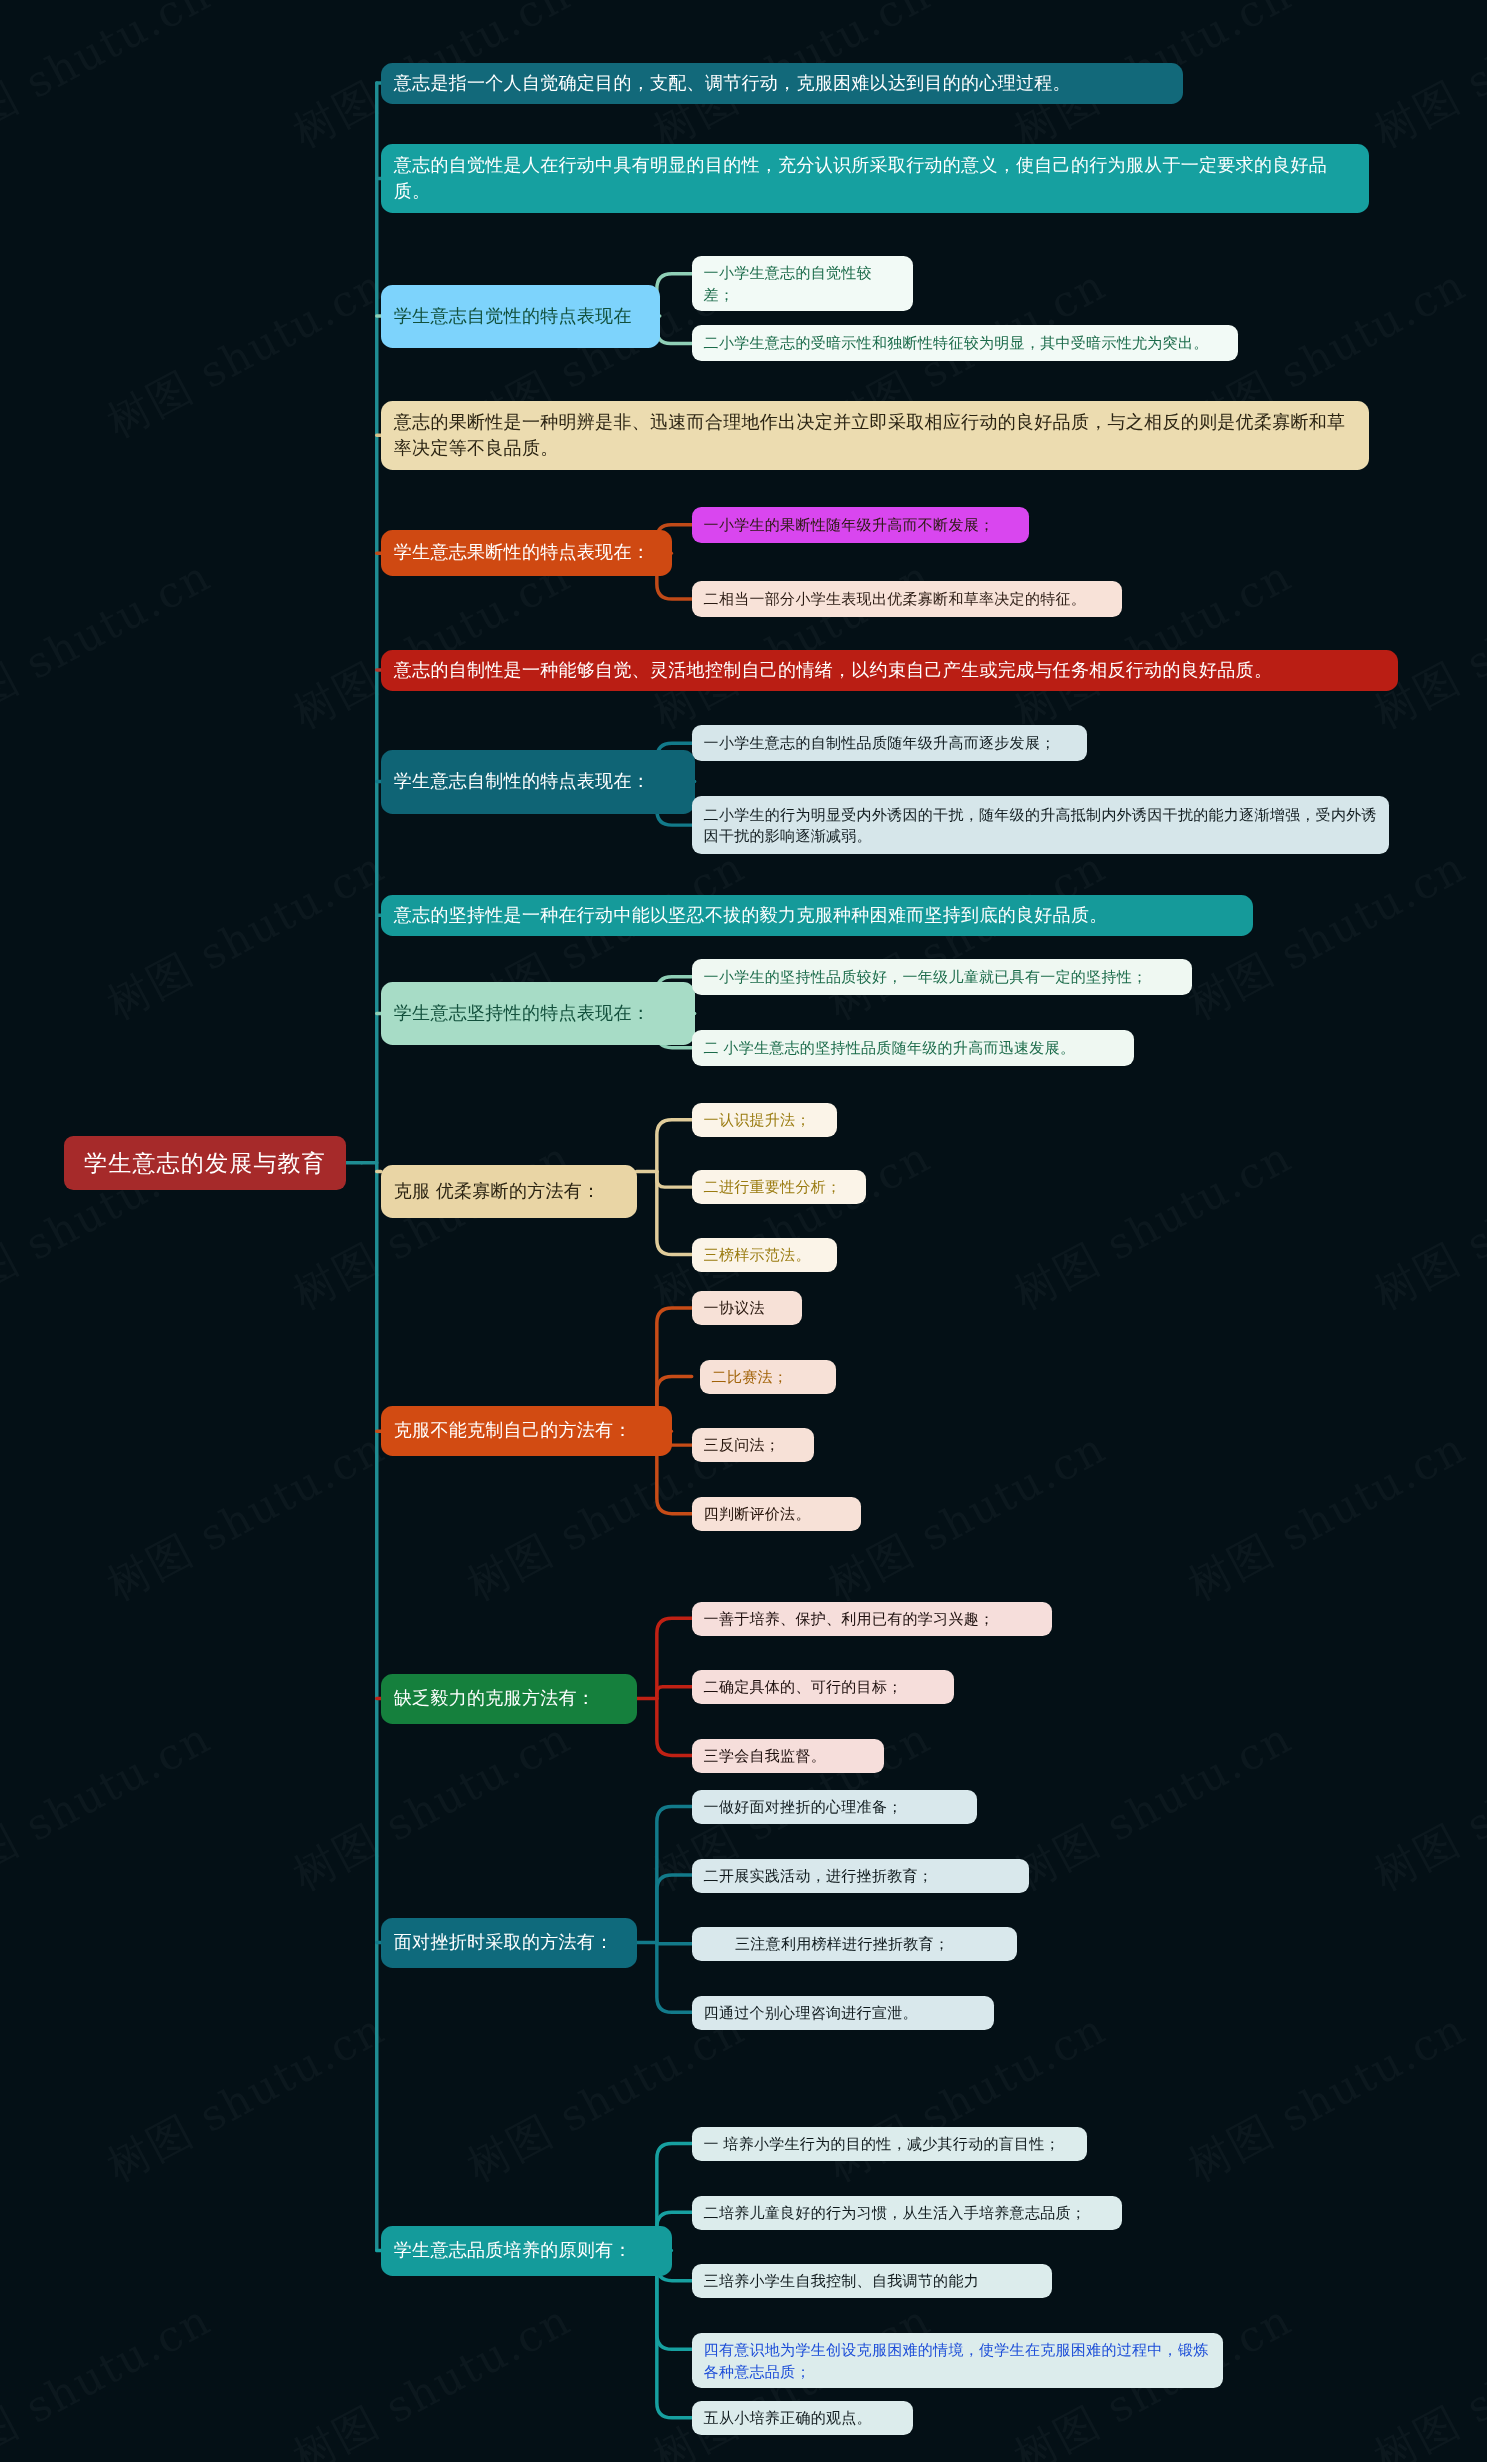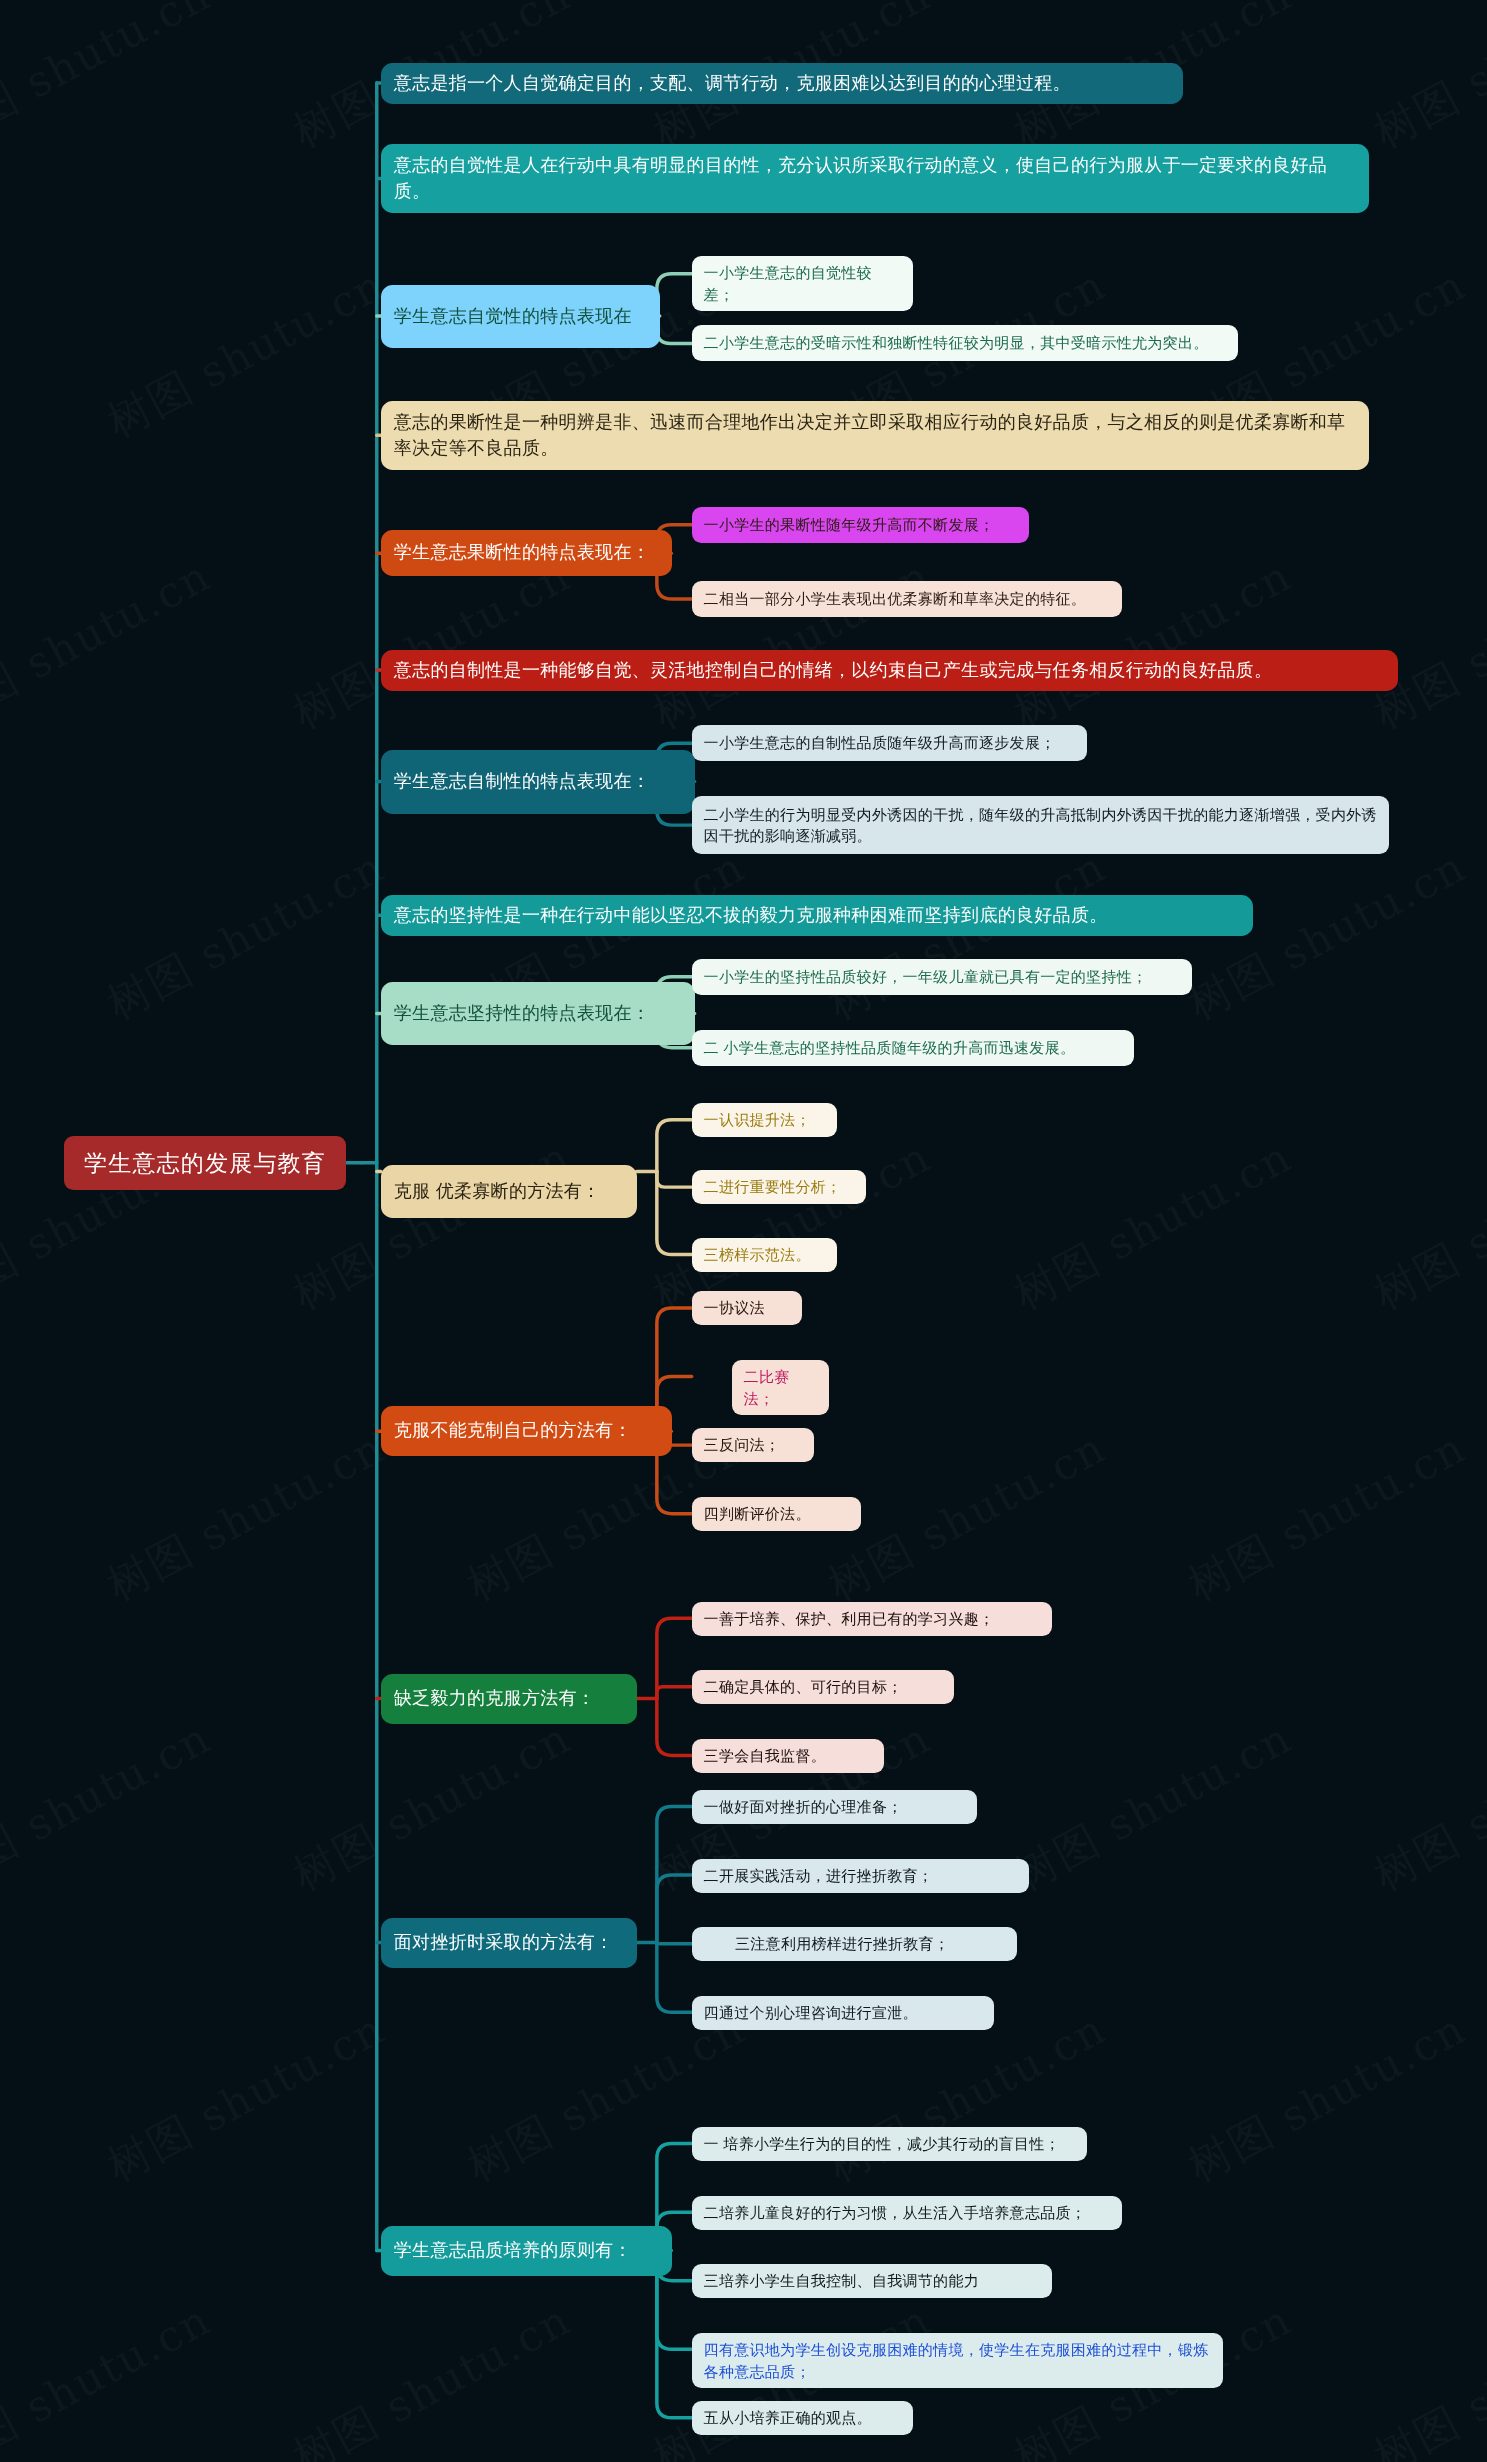--- a/index.html
+++ b/index.html
@@ -220,21 +220,21 @@
       </div>
       <div class="node lv2" style="left: 692px; top: 1238px; width: 145px; min-height: 34px; background: rgb(251, 244, 232); color: rgb(154, 123, 16);">
         <span>三榜样示范法。</span>
       </div>
       <div class="node lv1" style="left: 381px; top: 1406px; width: 291px; min-height: 50px; background: rgb(210, 75, 18); color: rgb(255, 255, 255);">
         <span>克服不能克制自己的方法有：</span>
       </div>
       <div class="node lv2" style="left: 692px; top: 1291px; width: 110px; min-height: 34px; background: rgb(247, 225, 215); color: rgb(35, 18, 9);">
         <span>一协议法</span>
       </div>
-      <div class="node lv2" style="left: 732px; top: 1360px; width: 97px; min-height: 34px; background: rgb(247, 225, 215); color: #be185d;">
+      <div class="node lv2" style="left: 700px; top: 1360px; width: 136px; min-height: 34px; background: rgb(247, 225, 215); color: #a16207;">
         <span>二比赛法；</span>
       </div>
       <div class="node lv2" style="left: 692px; top: 1428px; width: 122px; min-height: 34px; background: rgb(247, 225, 215); color: rgb(35, 18, 9);">
         <span>三反问法；</span>
       </div>
       <div class="node lv2" style="left: 692px; top: 1497px; width: 169px; min-height: 34px; background: rgb(247, 225, 215); color: rgb(35, 18, 9);">
         <span>四判断评价法。</span>
       </div>
       <div class="node lv1" style="left: 381px; top: 1674px; width: 256px; min-height: 50px; background: #15803d; color: rgb(255, 255, 255);">
         <span>缺乏毅力的克服方法有：</span>

